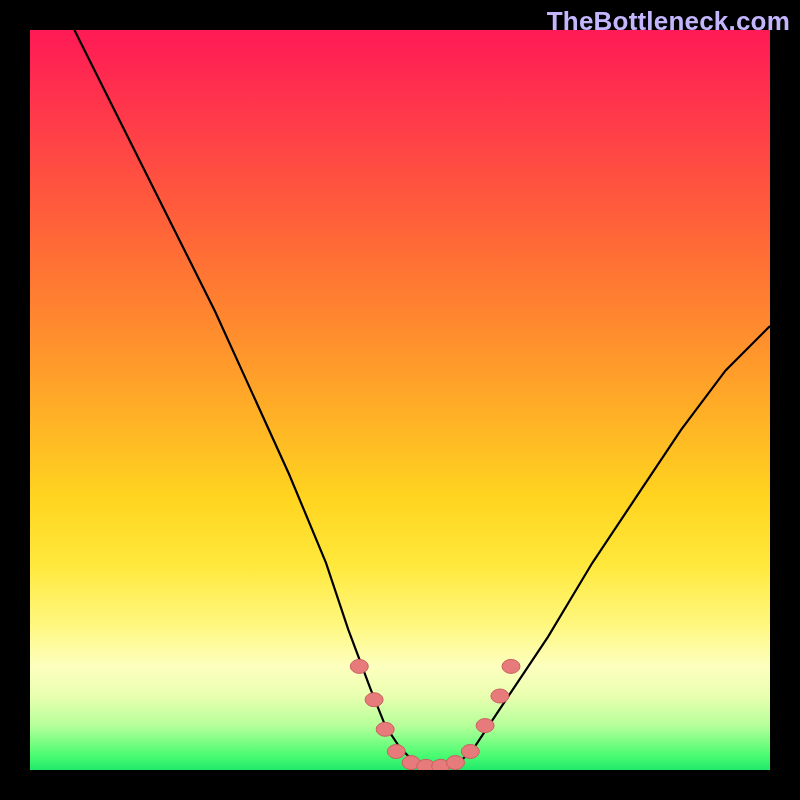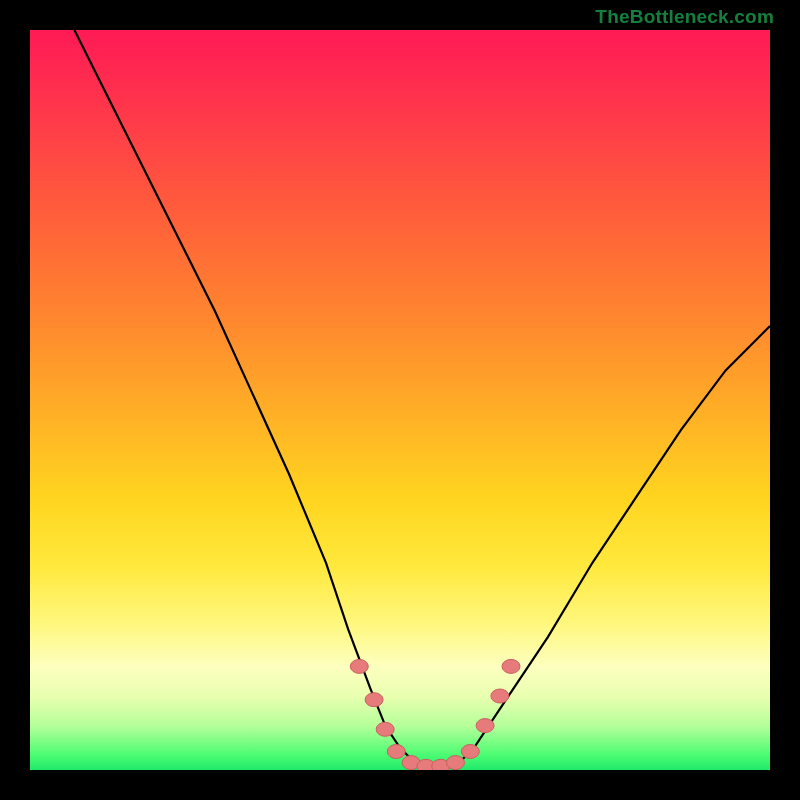--- a/index.html
+++ b/index.html
@@ -39,23 +39,23 @@
       #fdffbe 86%,
       #e9ffb0 90%,
       #b6ff9a 94%,
       #4bfc72 98%,
       #20e96a 100%
     );
   }
   .watermark {
     position: absolute;
     top: 6px;
-    right: 26px;
-    color: #15803d;
-    font-size: 19px;
+    right: 10px;
+    color: #c4b5fd;
+    font-size: 26px;
     font-weight: 600;
     letter-spacing: 0.2px;
   }
   svg.curve {
     position: absolute;
     top: 0;
     left: 0;
     width: 740px;
     height: 740px;
   }

